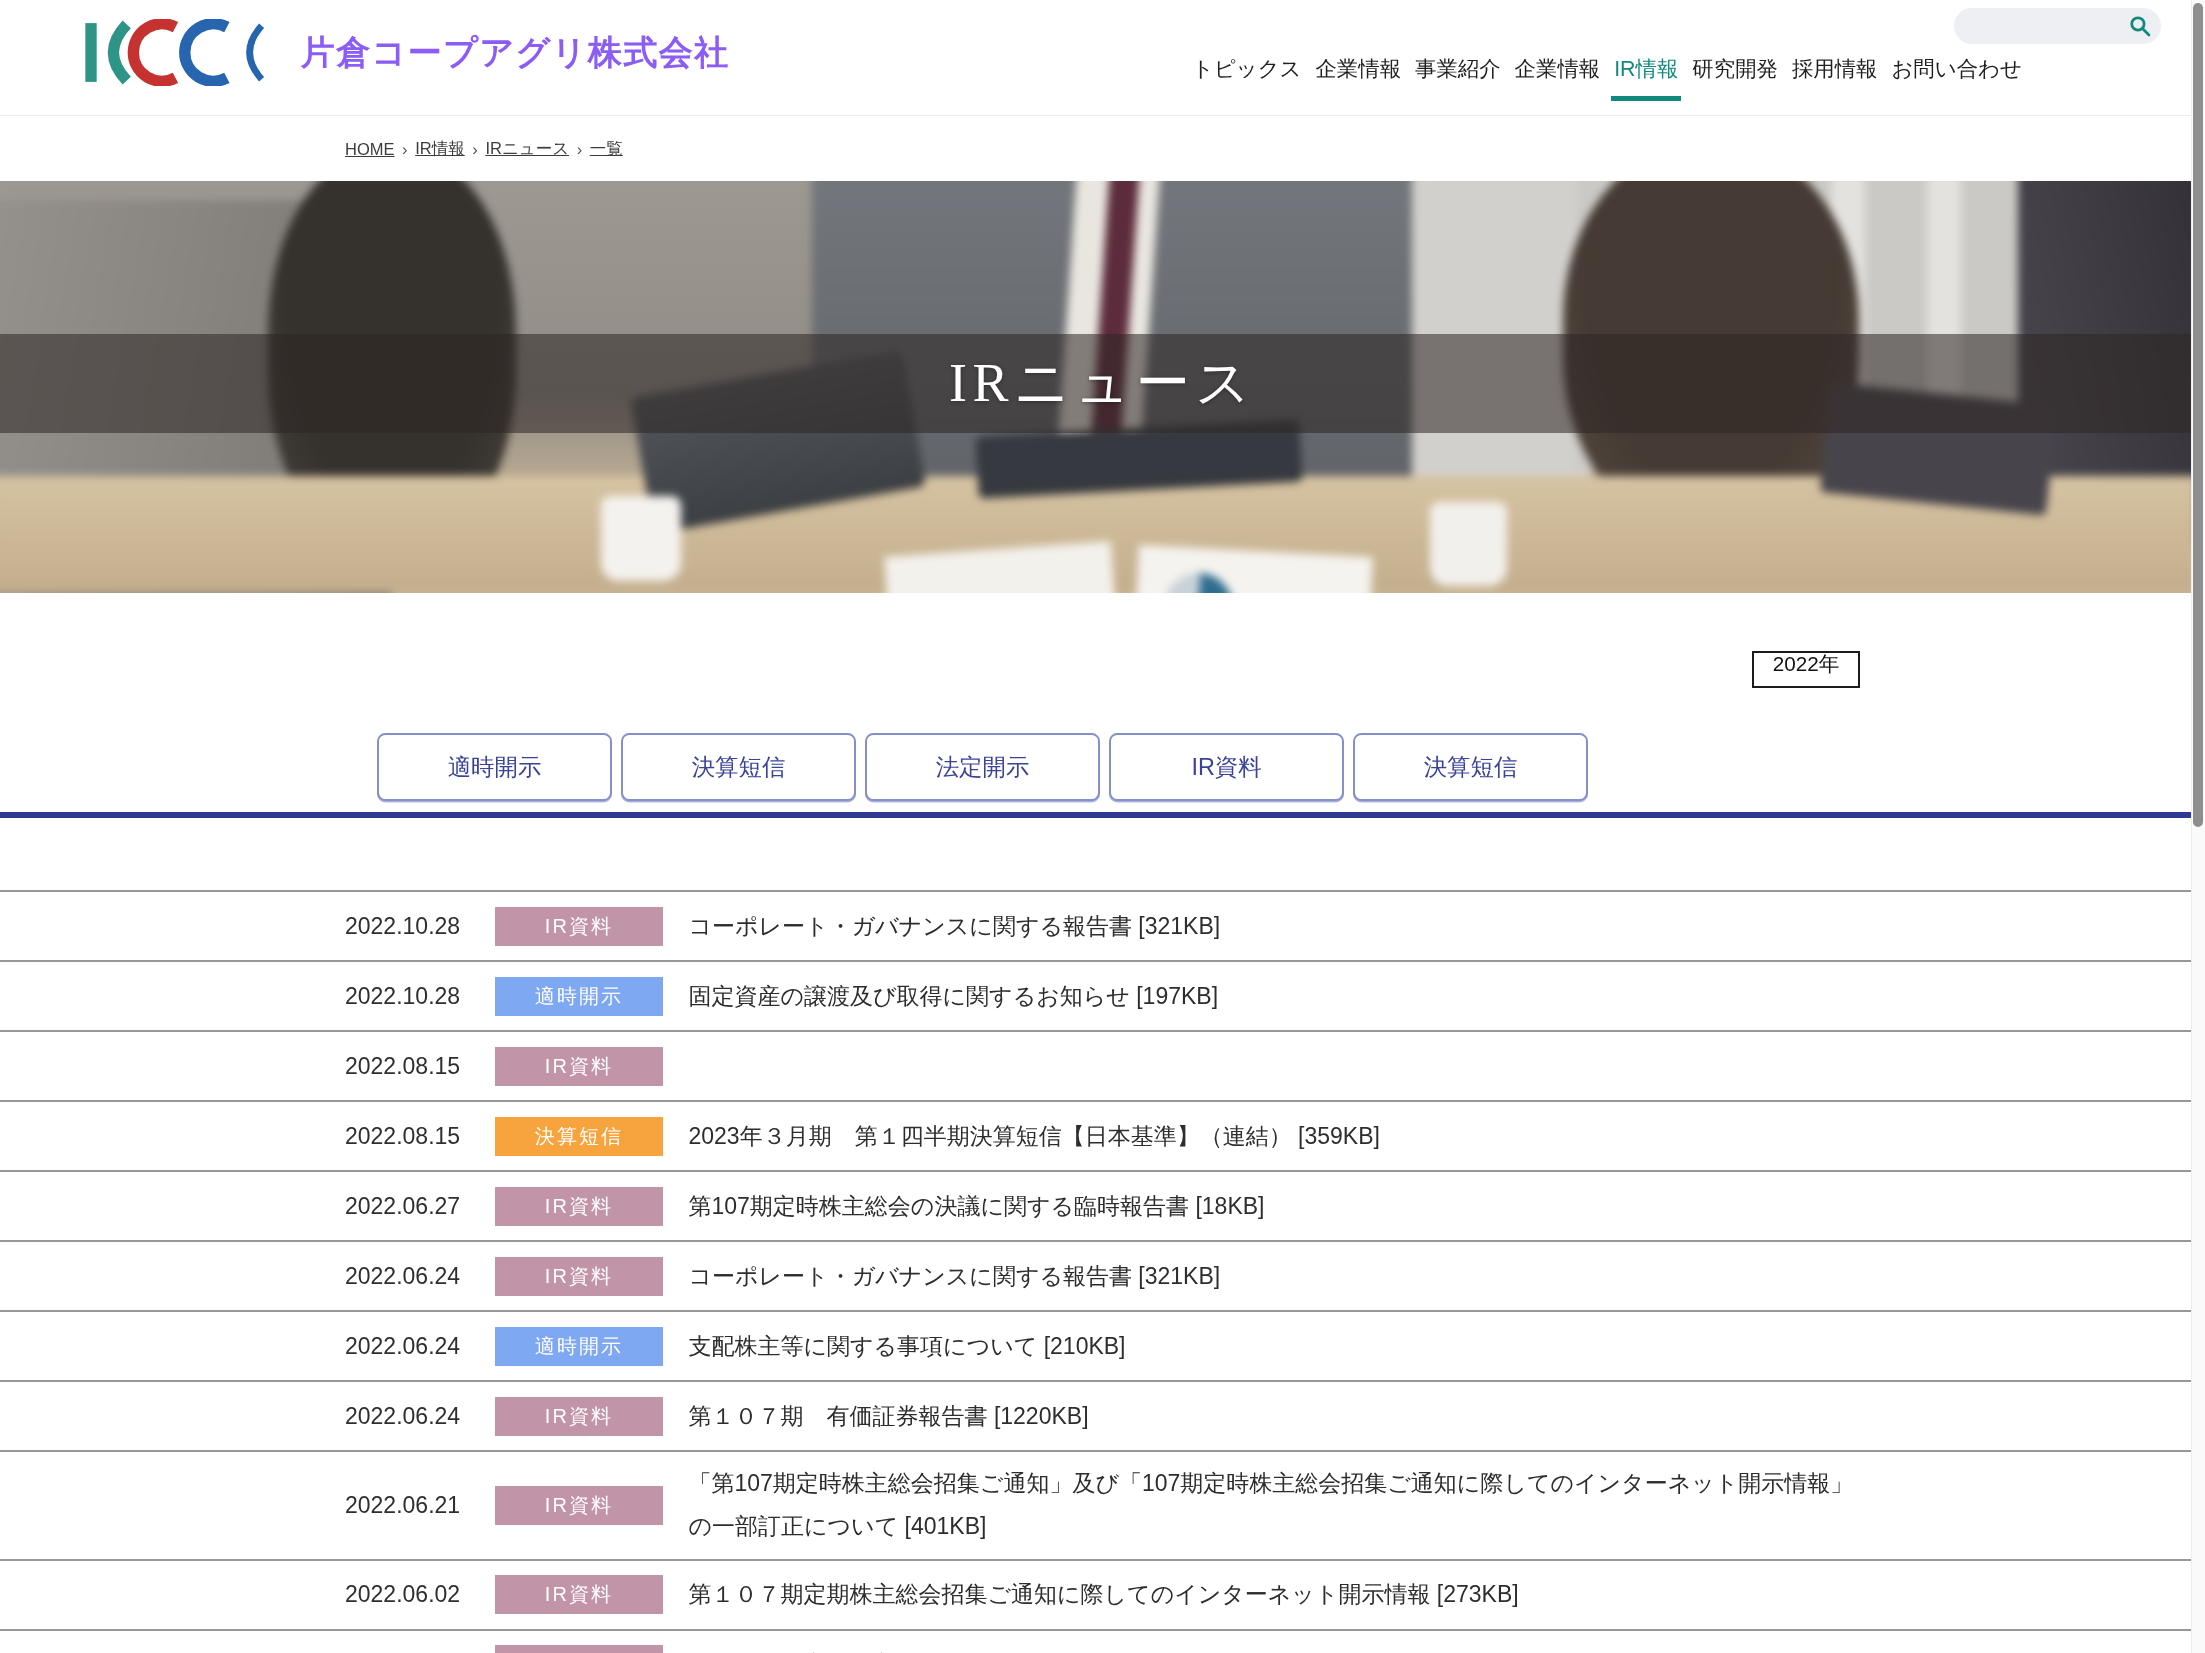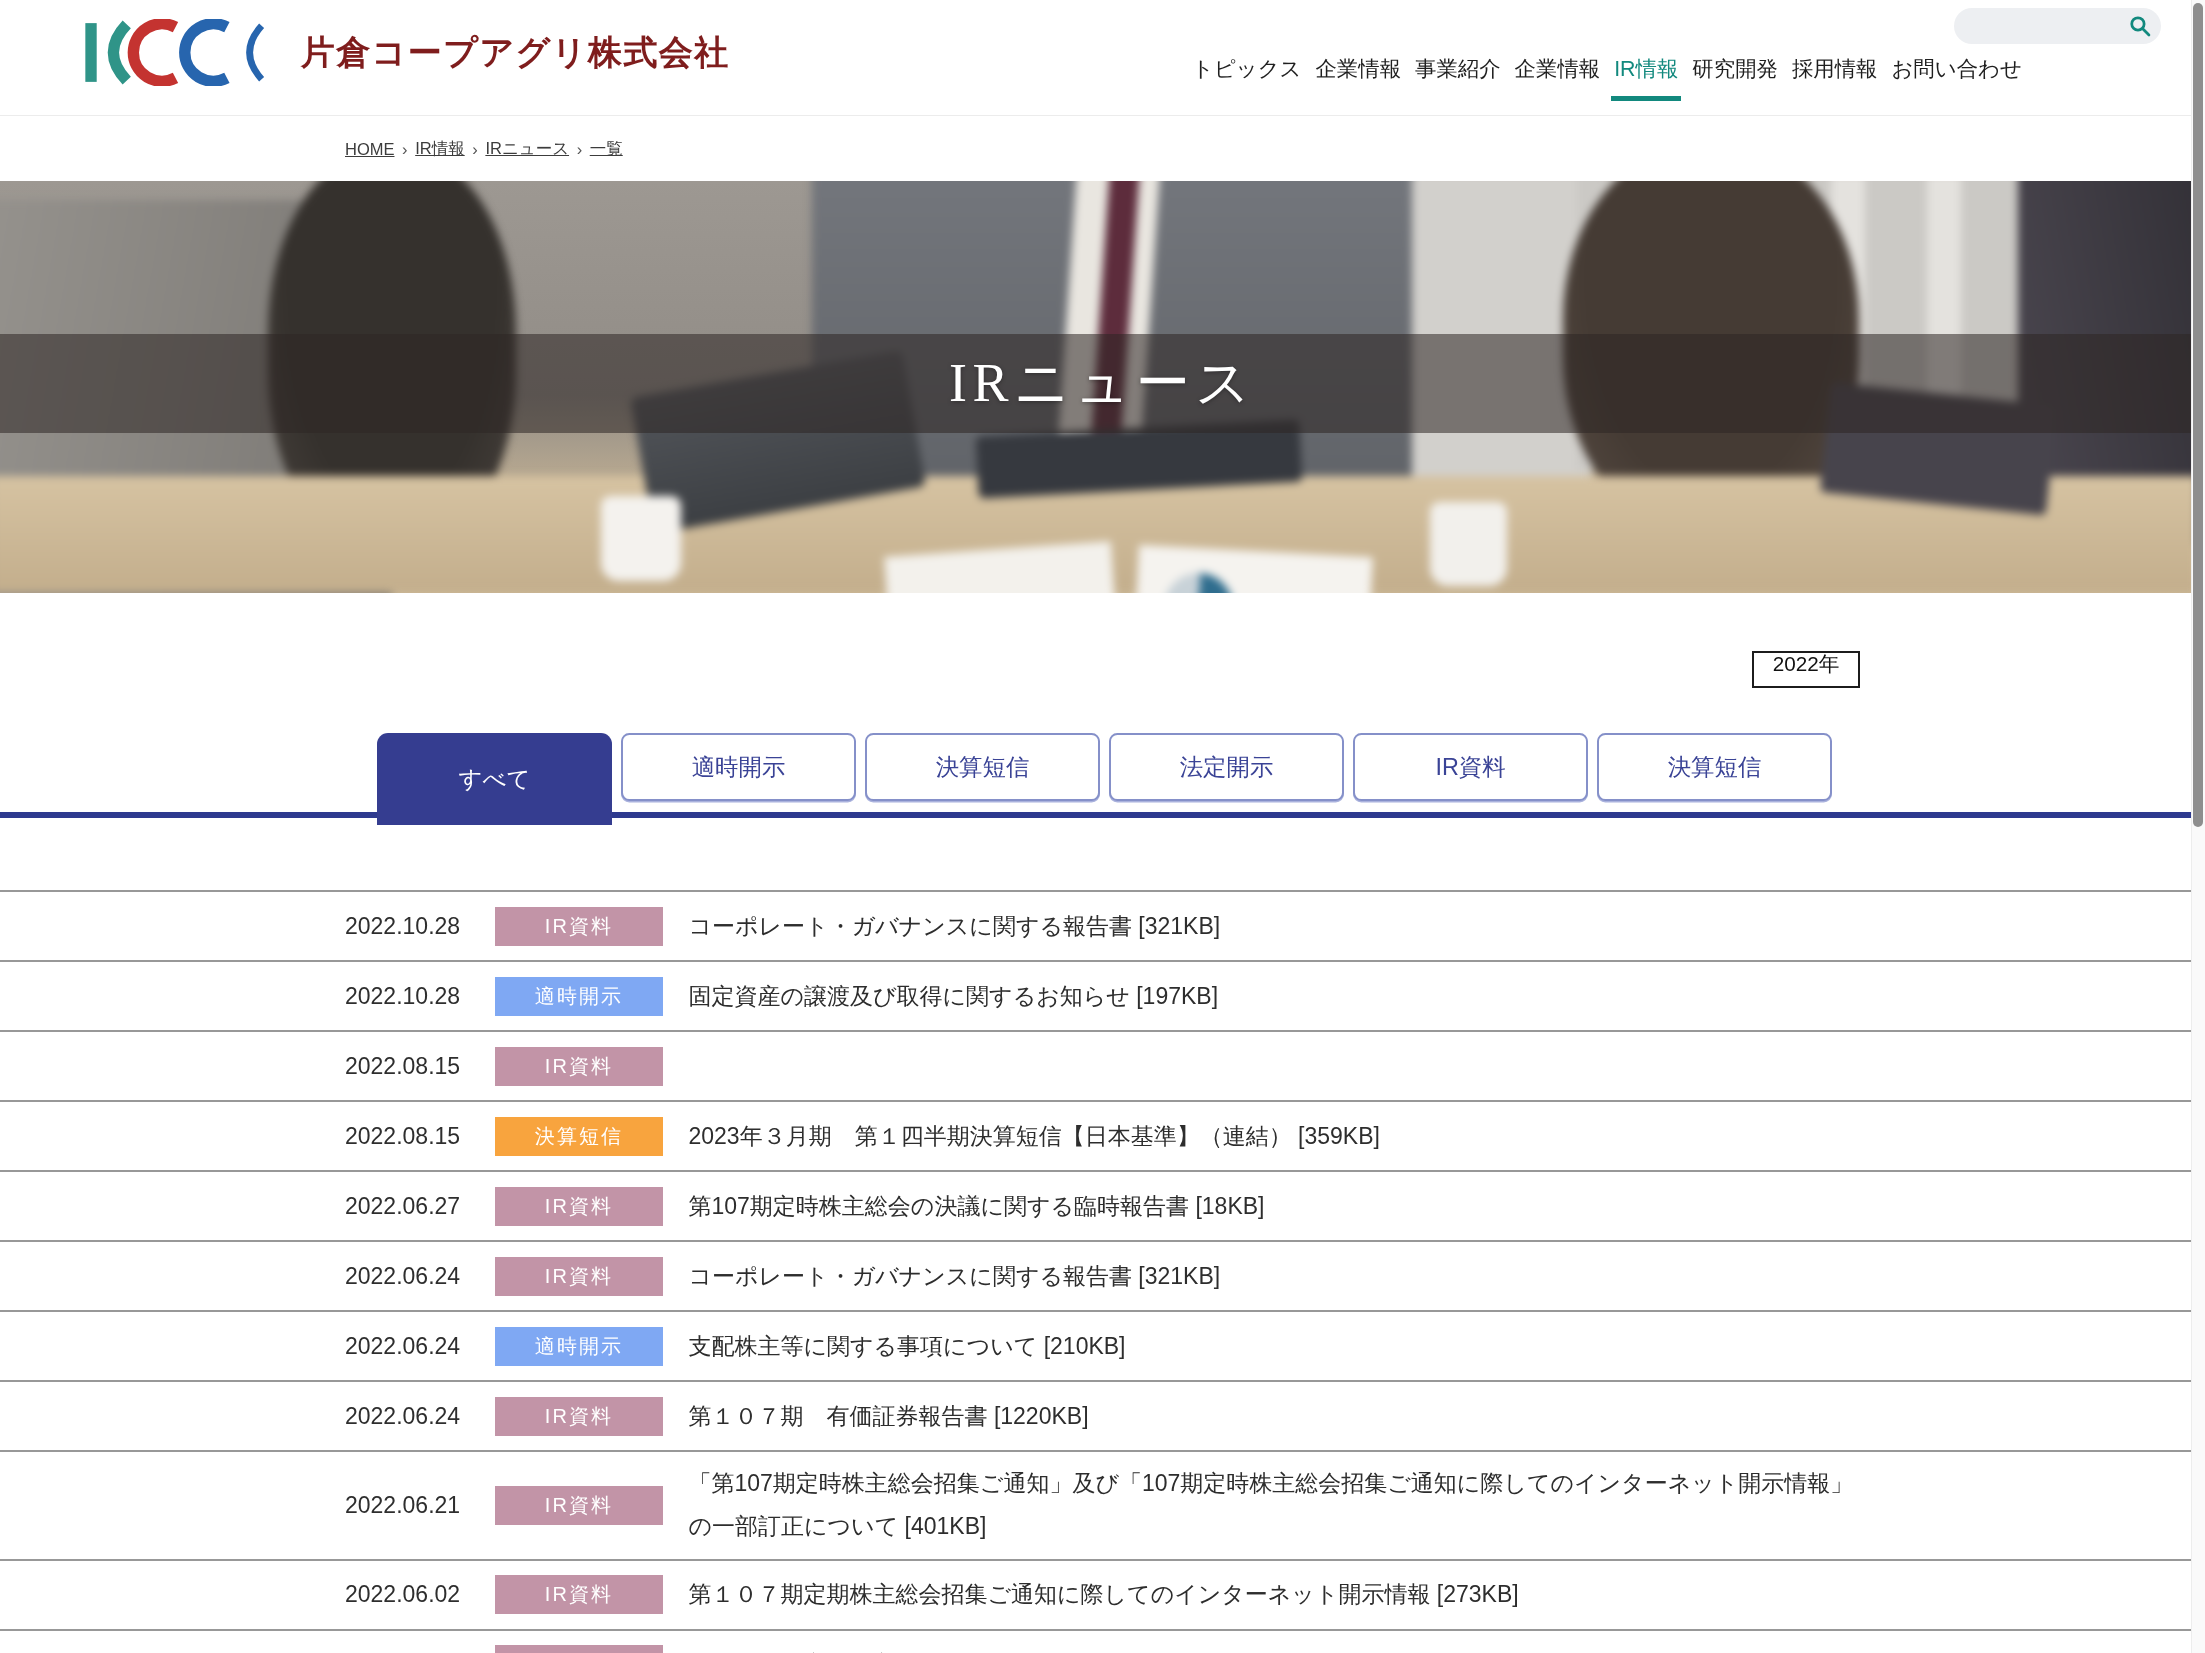--- a/index.html
+++ b/index.html
@@ -4,21 +4,21 @@
 <style>
   * { margin:0; padding:0; box-sizing:border-box; }
   html,body { width:2205px; height:1654px; overflow:hidden; background:#fff;
     font-family:"Liberation Sans","DejaVu Sans",sans-serif; }
   .page { position:relative; width:2205px; height:1654px; overflow:hidden; }
 
   
   .header { position:absolute; top:0; left:0; width:2205px; height:116px; background:#fff;
     border-bottom:1.4px solid #ececec; z-index:6; }
   .logo { position:absolute; left:80px; top:19.3px; display:flex; align-items:center; gap:13.8px; cursor:pointer; }
-  .logo-text { font-size:34px; font-weight:bold; color:#7f1d1d; letter-spacing:1.4px; }
+  .logo-text { font-size:34px; font-weight:bold; color:#8b5cf6; letter-spacing:1.4px; }
   .search-pill { position:absolute; right:44px; top:8.3px; width:207px; height:36px;
     background:#edeff2; border-radius:18px; display:flex; align-items:center; padding:0 9.6px 0 15px; }
   .search-pill input { flex:1; border:none; outline:none; background:transparent; font-size:18px; color:#333; min-width:0; }
   .main-nav { position:absolute; left:1192px; top:57px; display:flex; gap:14px; white-space:nowrap; }
   .nav-item { position:relative; font-size:21.4px; line-height:25px; color:#1f1f1f; cursor:pointer; }
   .nav-item.active { color:#12897e; }
   .nav-item.active::after { content:""; position:absolute; left:-2.8px; right:-2.8px; bottom:-18.6px;
     height:4.8px; background:#12897e; }
 
   
@@ -161,21 +161,20 @@
 
   <div class="year-select">
     <span>2022年</span>
     <svg class="chev" viewBox="0 0 24 14">
       <polyline points="2,2 12,12 22,2" fill="none" stroke="#1c1c1c" stroke-width="3"></polyline>
     </svg>
   </div>
 
   <div class="tab-line"></div>
   <div class="tabs">
-      <div class="tab active">すべて</div>
       <div class="tab">適時開示</div>
       <div class="tab">決算短信</div>
       <div class="tab">法定開示</div>
       <div class="tab">IR資料</div>
       <div class="tab">決算短信</div>
     </div>
 
   <div class="news-list">
       <div class="news-row">
         <span class="row-date">2022.10.28</span>

